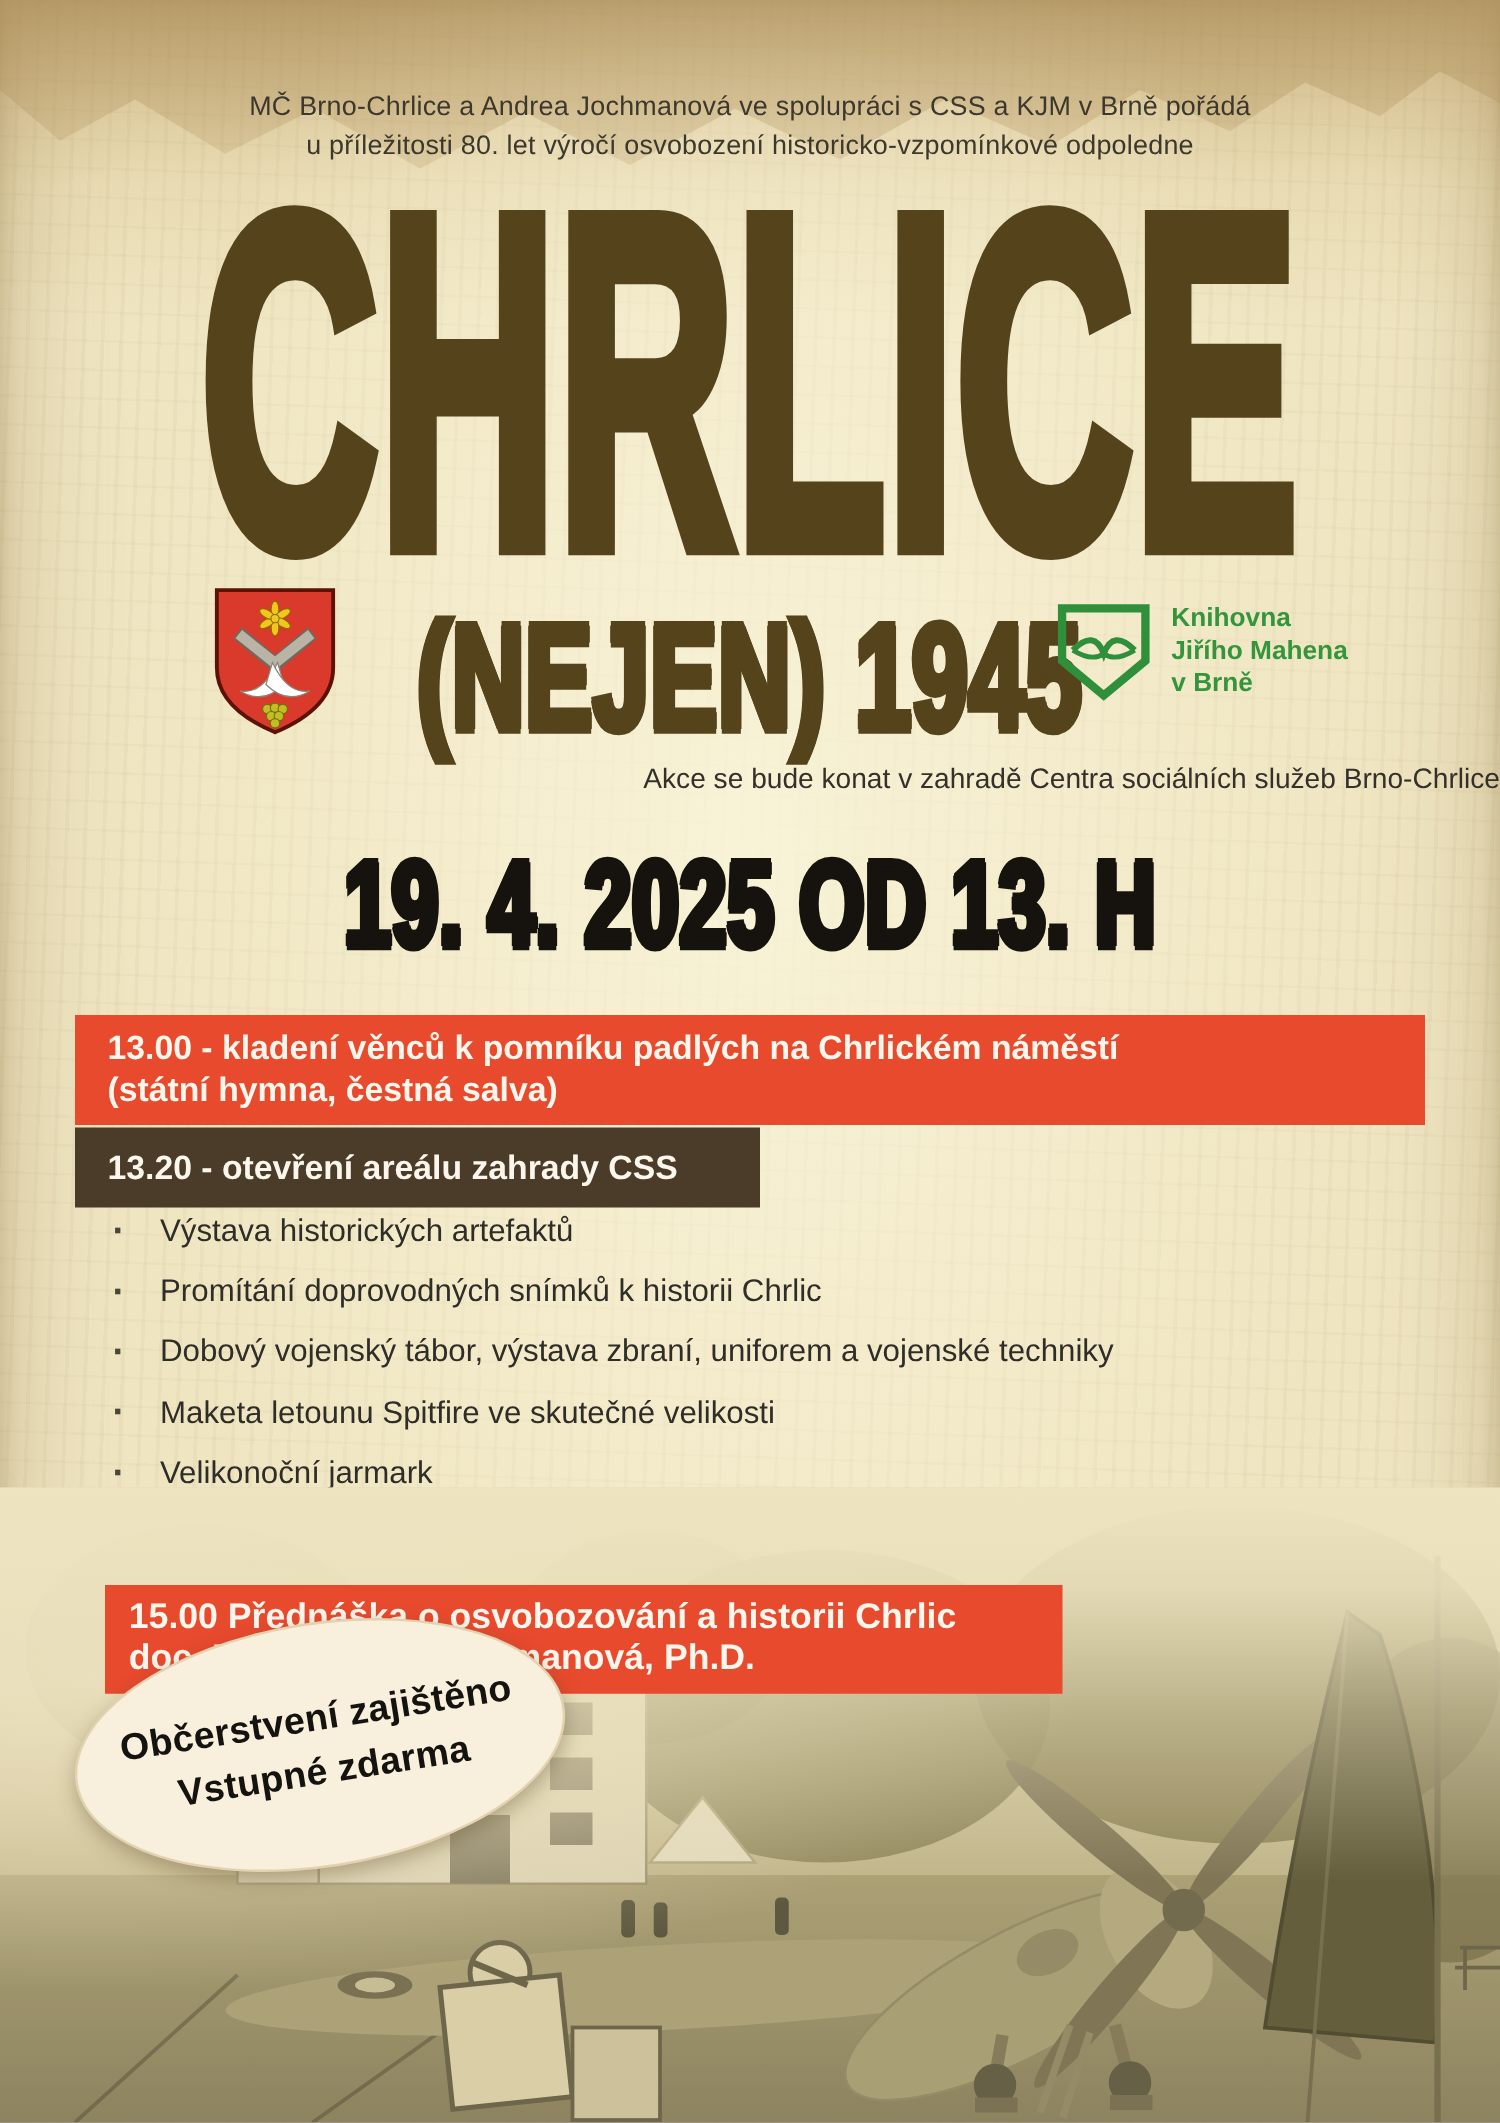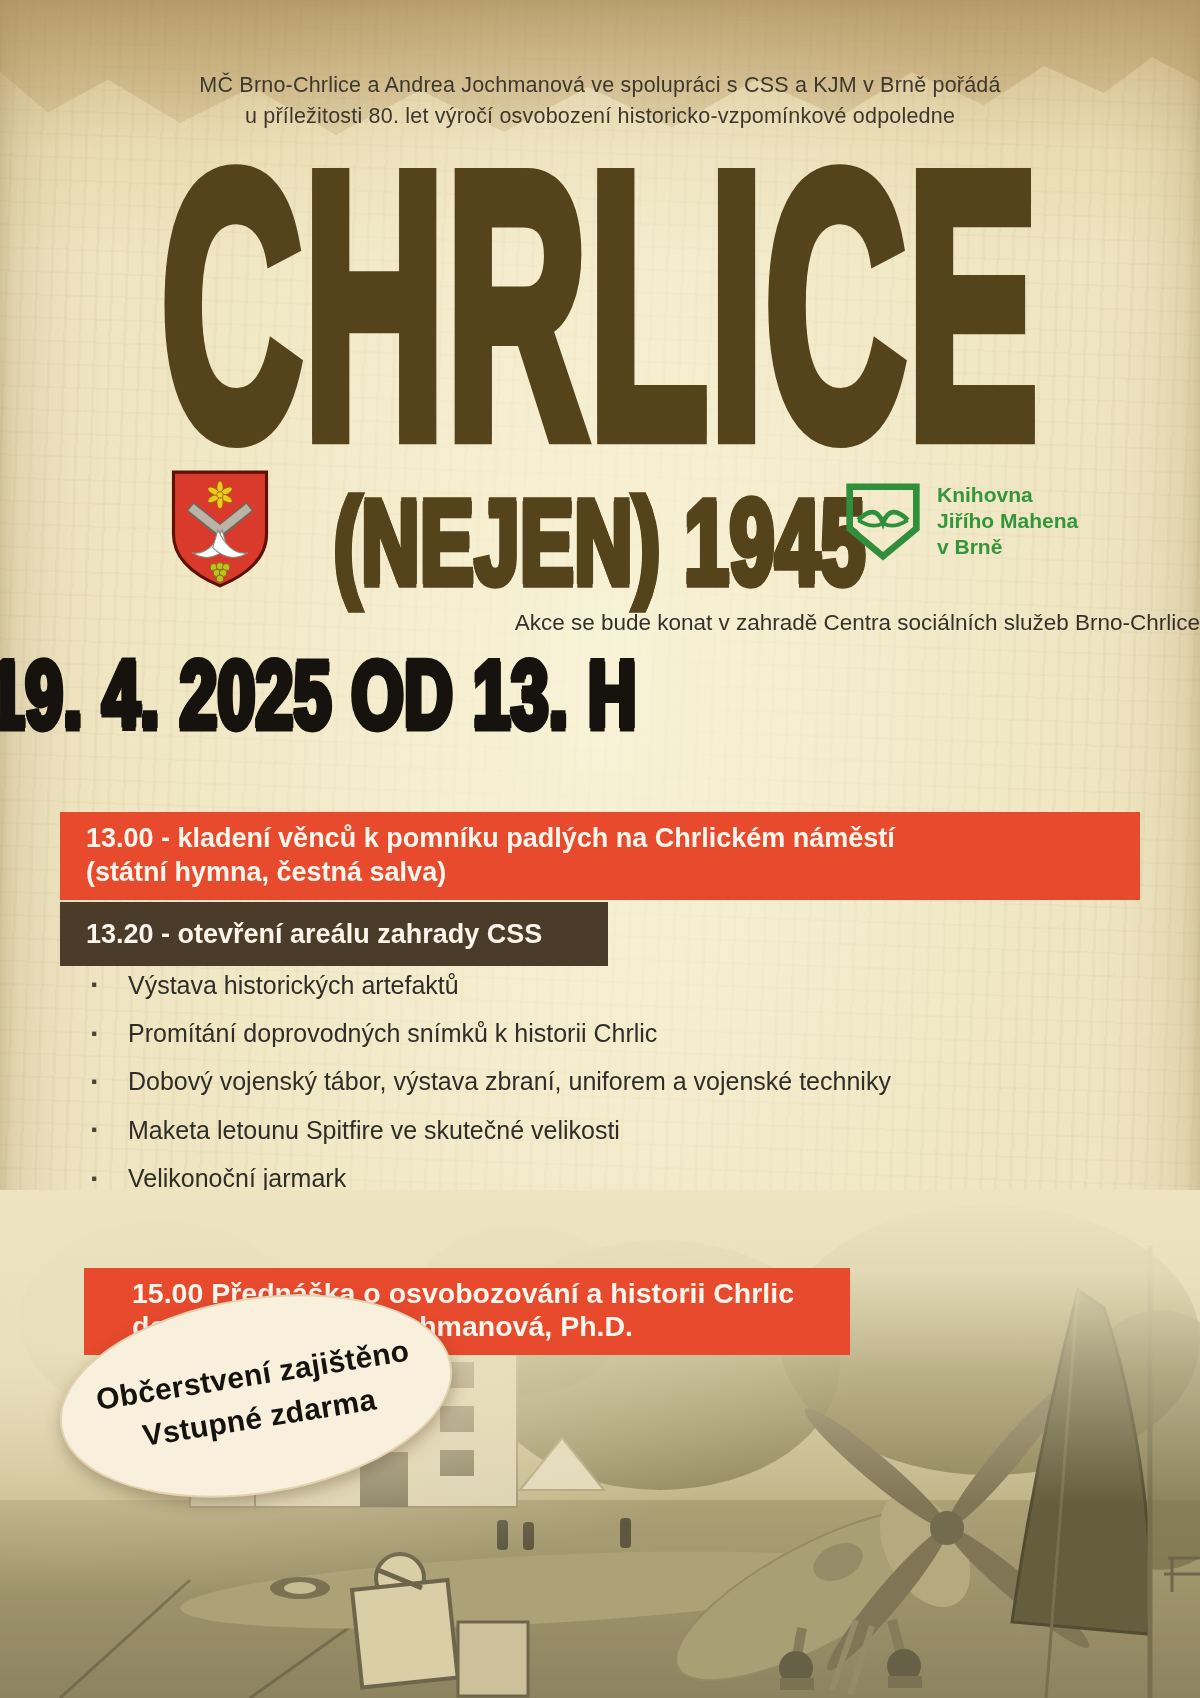--- a/index.html
+++ b/index.html
@@ -37,40 +37,40 @@
     font-size:80px;font-weight:700;color:#54431b;white-space:nowrap;line-height:1;
     -webkit-text-stroke:5px #54431b;
     text-shadow:3px 0 0 #54431b,-3px 0 0 #54431b;
     transform:scale(1.0,1.5);letter-spacing:1px;
   }
   .coa{position:absolute;left:168px;top:468px;width:104px;height:122px;}
   .kjm{position:absolute;left:843px;top:480px;display:flex;align-items:flex-start;gap:14px;}
   .kjm-text{color:#35953c;font-size:21px;line-height:26px;font-weight:600;padding-top:2px;}
   .location{position:absolute;top:610px;left:0;width:100%;text-align:right;
     font-size:22.5px;color:#35312a;font-weight:500;}
-  .date-box{position:absolute;top:642px;left:0;width:100%;height:105px;
-    display:flex;align-items:center;justify-content:flex-start;}
+  .date-box{position:absolute;top:670px;left:0;width:100%;height:105px;
+    display:flex;align-items:center;justify-content:center;}
   .date-text{
     font-size:64px;font-weight:700;color:#16130e;white-space:nowrap;line-height:1;
     -webkit-text-stroke:4.5px #16130e;
     text-shadow:3px 0 0 #16130e,-3px 0 0 #16130e;
     transform:scale(1.04,1.52);letter-spacing:1px;
   }
   .banner{box-sizing:border-box;color:#fdf6ec;font-weight:800;}
   .banner-red-1{position:absolute;top:812px;left:60px;width:1080px;
     background:#e84a2e;padding:9px 24px 11px 26px;font-size:27px;line-height:34px;}
   .banner-brown{position:absolute;top:902px;left:60px;width:548px;height:64px;
     background:#4b3b29;display:flex;align-items:center;padding-left:26px;font-size:27px;}
   .activities{position:absolute;top:961px;left:90px;width:1020px;list-style:none;margin:0;padding:0;}
   .activities li{height:48.4px;display:flex;align-items:center;
     font-size:25px;color:#2f2d27;font-weight:500;}
   .activities li::before{content:"·";font-size:30px;font-weight:700;color:#4a463a;
     width:38px;flex:0 0 38px;}
   .banner-red-2{position:absolute;top:1268px;left:84px;width:766px;z-index:3;
-    background:#e84a2e;padding:9px 18px 12px 48px;font-size:28.5px;line-height:33px;}
+    background:#e84a2e;padding:9px 18px 12px 19px;font-size:28.5px;line-height:33px;}
   .photo{position:absolute;top:1190px;left:0;width:1200px;height:508px;z-index:1;}
   .photo svg{display:block;width:100%;height:100%;}
   .photo-fade{position:absolute;inset:0;z-index:2;pointer-events:none;
     background:
       radial-gradient(ellipse at 6% 30%, rgba(238,227,192,.85), rgba(238,227,192,0) 50%),
       linear-gradient(to bottom, #eee4c0 0%, rgba(238,228,192,.88) 16%, rgba(238,228,192,.45) 36%, rgba(238,228,192,0) 62%);}
   .badge{position:absolute;top:1298px;left:58px;width:392px;height:192px;z-index:4;
     background:#f8efdc;border:2px solid #e2d2b0;border-radius:50%;
     transform:rotate(-9deg);
     box-shadow:0 6px 16px rgba(80,60,30,.35);

